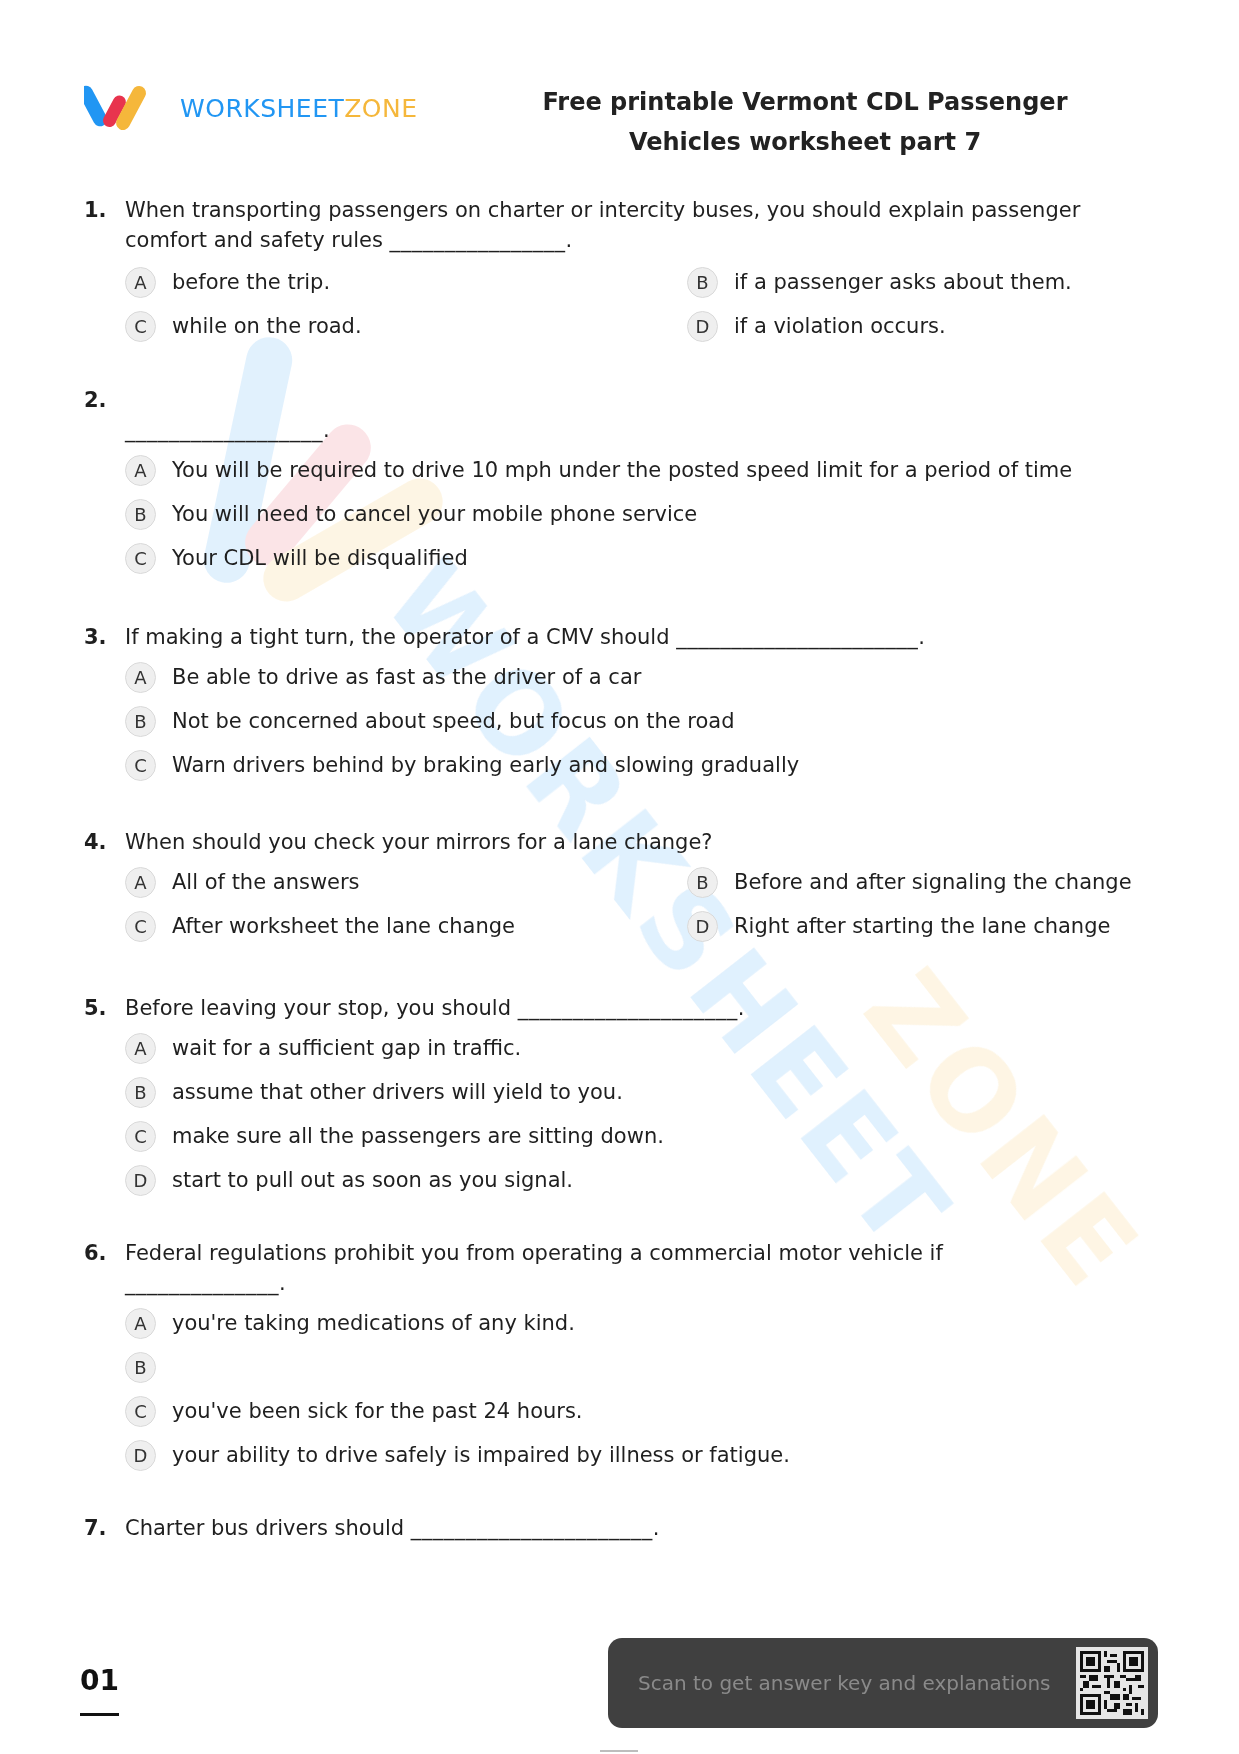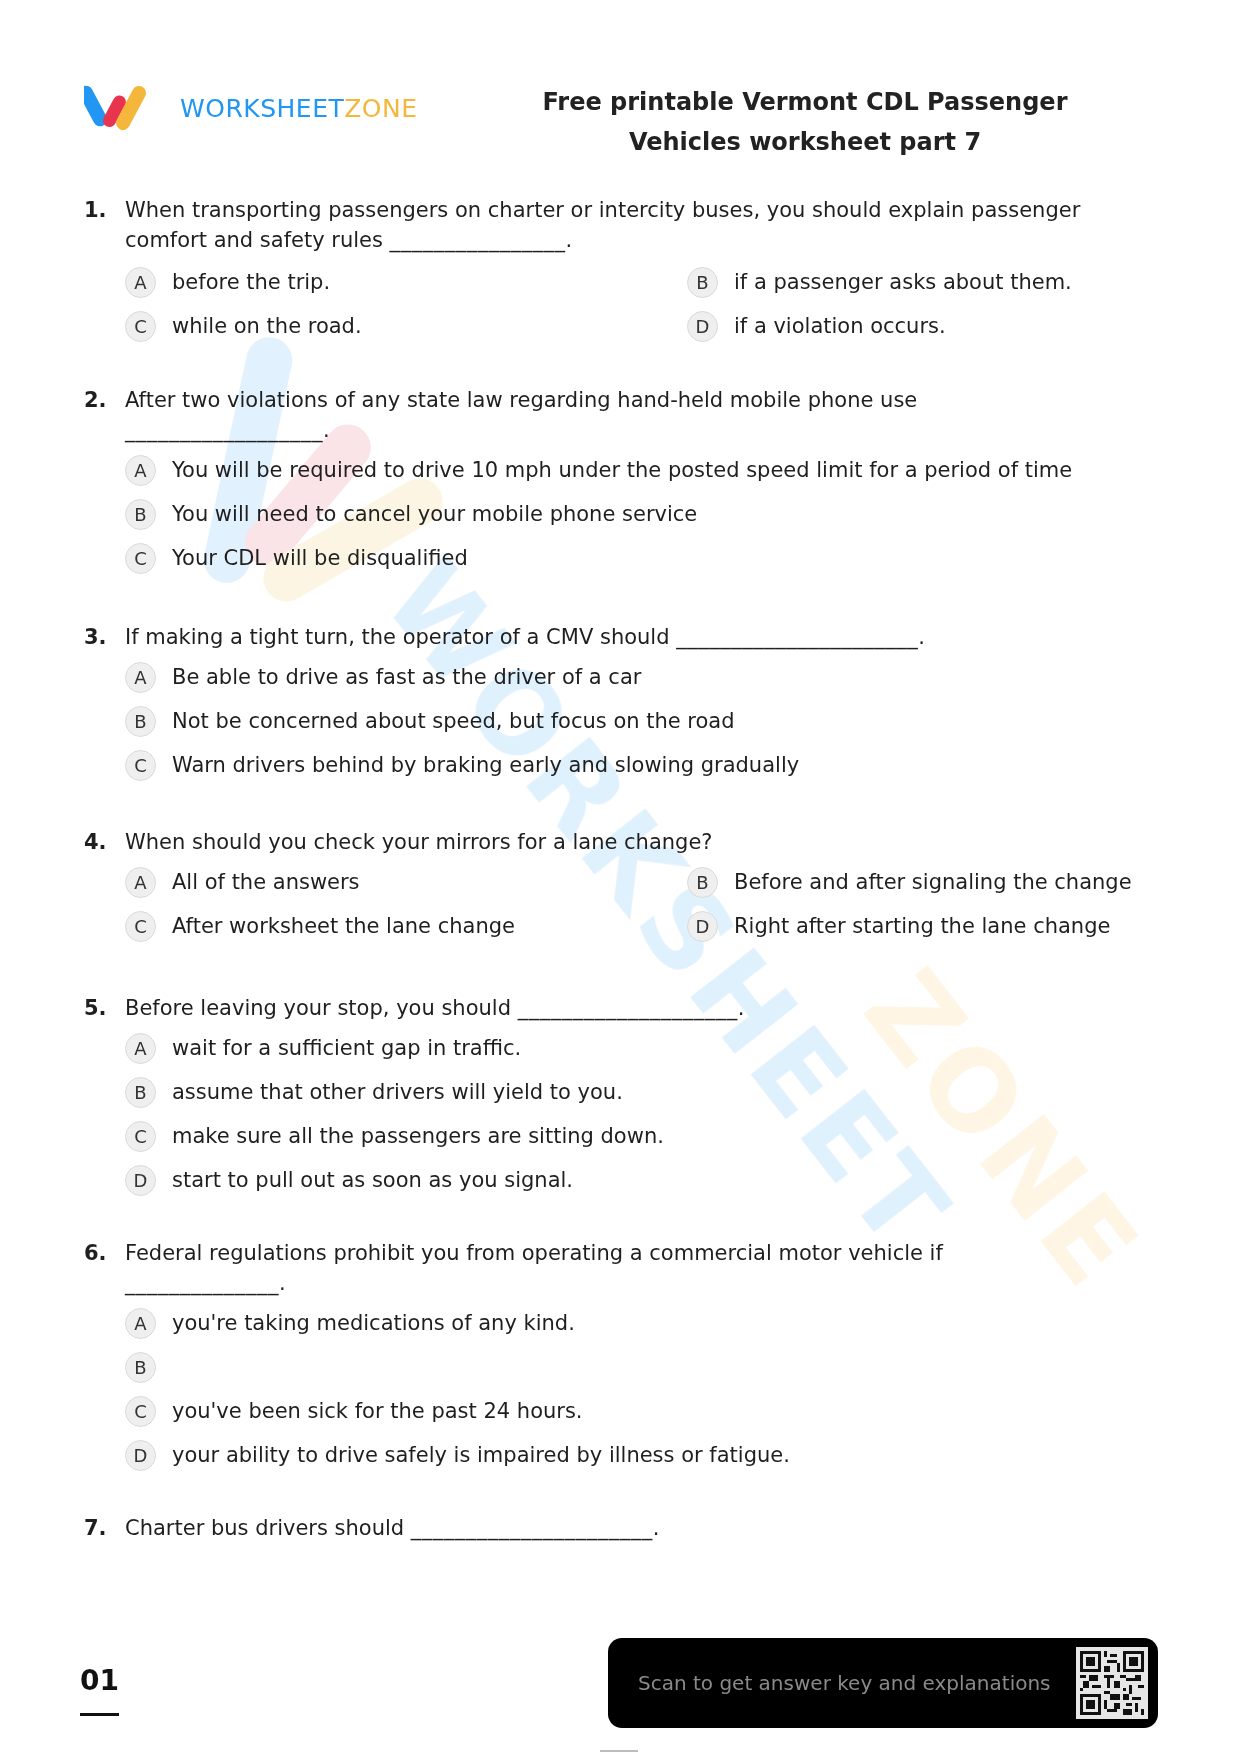--- a/index.html
+++ b/index.html
@@ -51,21 +51,21 @@
   }
   .opt-text { white-space: nowrap; }
 
   
   .page-num {
     position: absolute; left: 80px; top: 1664px; font-size: 28px; font-weight: bold;
     color: #111; border-bottom: 3px solid #111; line-height: 34px; padding-bottom: 15px;
   }
   .scan-box {
     position: absolute; left: 608px; top: 1638px; width: 550px; height: 90px;
-    background: #000000; border-radius: 14px; display: flex; align-items: center;
+    background: #404040; border-radius: 14px; display: flex; align-items: center;
   }
   .scan-text { margin-left: 30px; font-size: 20px; color: #8a8a8a; flex: 1; }
   .qr {
     width: 72px; height: 72px; background: #e6e6e6; margin-right: 10px;
     display: flex; align-items: center; justify-content: center;
   }
   .bottom-line {
     position: absolute; left: 600px; top: 1750px; width: 38px; height: 2px; background: #bdbdbd;
   }
 </style>
@@ -123,21 +123,21 @@
       <div class="opt">
           <span class="opt-letter">D</span>
           <span class="opt-text">if a violation occurs.</span>
         </div>
     </div>
   </div>
 
   <div class="q" style="top:385px;">
     <div class="q-head">
       <span class="q-num">2.</span>
-      <span class="q-text"><span>After two violations of any state law regarding hand-held mobile phone use</span><br><span class="blank">__________________.</span></span>
+      <span class="q-text"><br><span class="blank">__________________.</span></span>
     </div>
     <div class="opts one" style="margin-top:10px;">
       <div class="opt">
           <span class="opt-letter">A</span>
           <span class="opt-text">You will be required to drive 10 mph under the posted speed limit for a period of time</span>
         </div>
       <div class="opt">
           <span class="opt-letter">B</span>
           <span class="opt-text">You will need to cancel your mobile phone service</span>
         </div>

